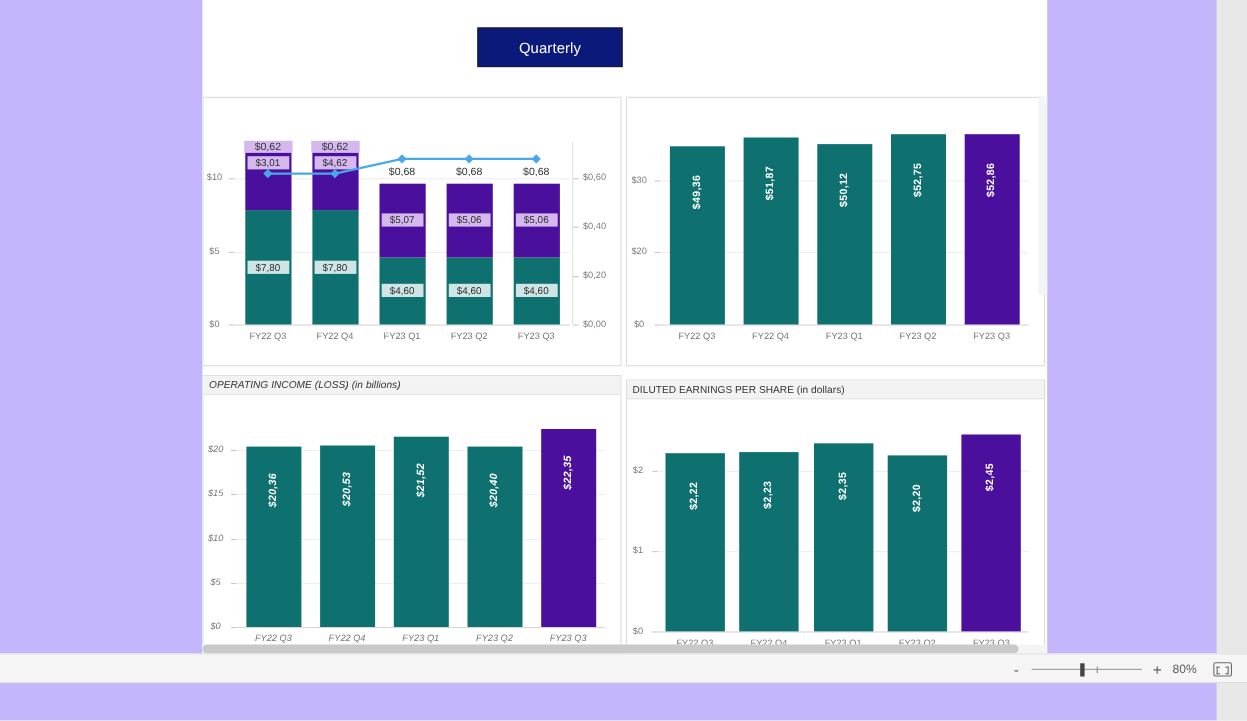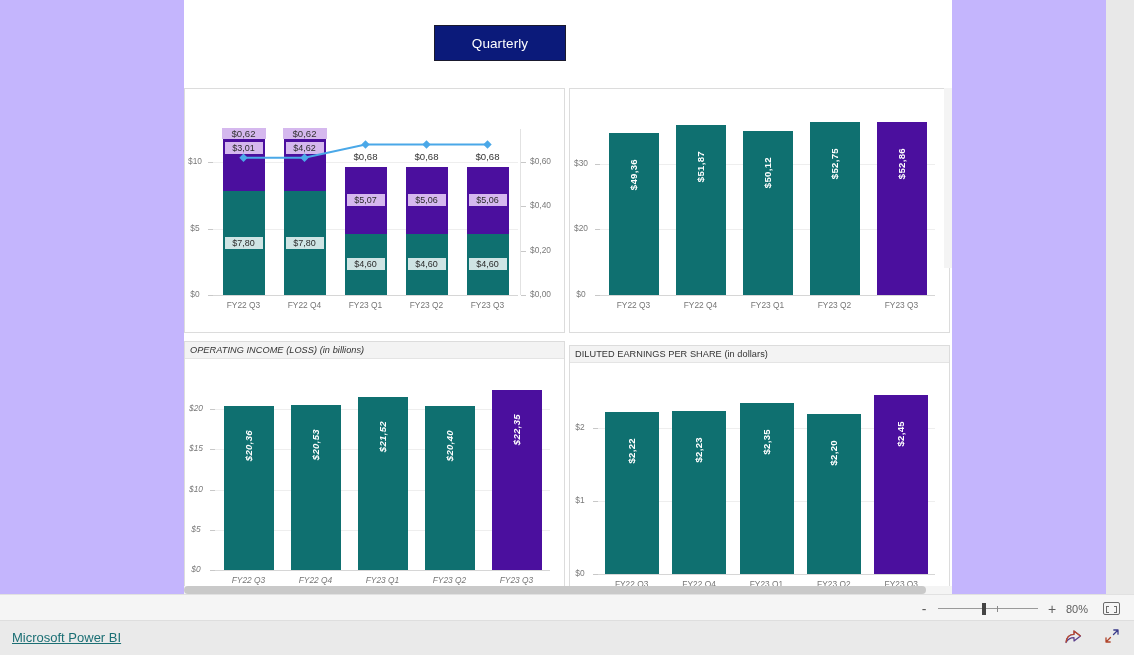--- a/index.html
+++ b/index.html
@@ -490,27 +490,14 @@
         <div id="zoom-rail"></div>
         <div id="zoom-notch"></div>
         <div id="zoom-thumb"></div>
       </div>
       <span class="zoom-sign">+</span>
       <span id="zoom-percent">80%</span>
       <div id="fit-icon"></div>
     </div>
   </div>
 
-  <div id="footer">
-    <span id="footer-brand">Microsoft Power BI</span>
-    <div id="footer-icons">
-      <svg class="footer-icon" width="17" height="15" viewBox="0 0 17 15">
-        <path d="M1 13.5 C1.5 7.5 5 5.5 9 5.3 L9 2 L15.5 7 L9 12 L9 8.6 C5.5 8.6 3 9.8 1 13.5 Z" fill="none" stroke="#5a3d8a" stroke-width="1.2" stroke-linejoin="round"></path>
-        <path d="M1 13.5 C1.5 7.5 5 5.5 9 5.3 L9 2 L15.5 7" fill="none" stroke="#c64a1f" stroke-width="1.1"></path>
-      </svg>
-      <svg class="footer-icon" width="16" height="16" viewBox="0 0 16 16">
-        <path d="M9.5 6.5 L14 2 M14 2 L9.8 2 M14 2 L14 6.2" fill="none" stroke="#3a3a8a" stroke-width="1.3" stroke-linecap="round"></path>
-        <path d="M6.5 9.5 L2 14 M2 14 L6.2 14 M2 14 L2 9.8" fill="none" stroke="#b0442a" stroke-width="1.3" stroke-linecap="round"></path>
-      </svg>
-    </div>
-  </div>
 
 </div>
 
 </body></html>

